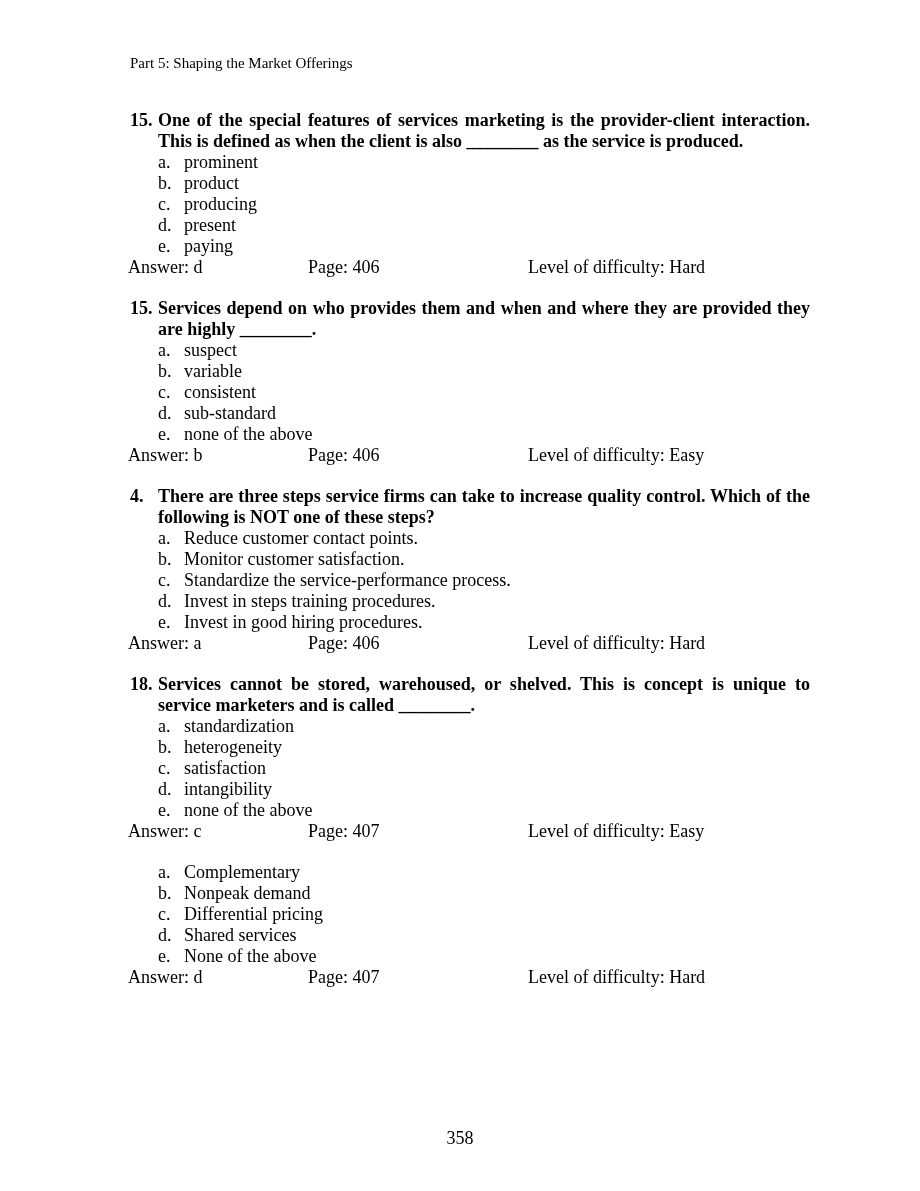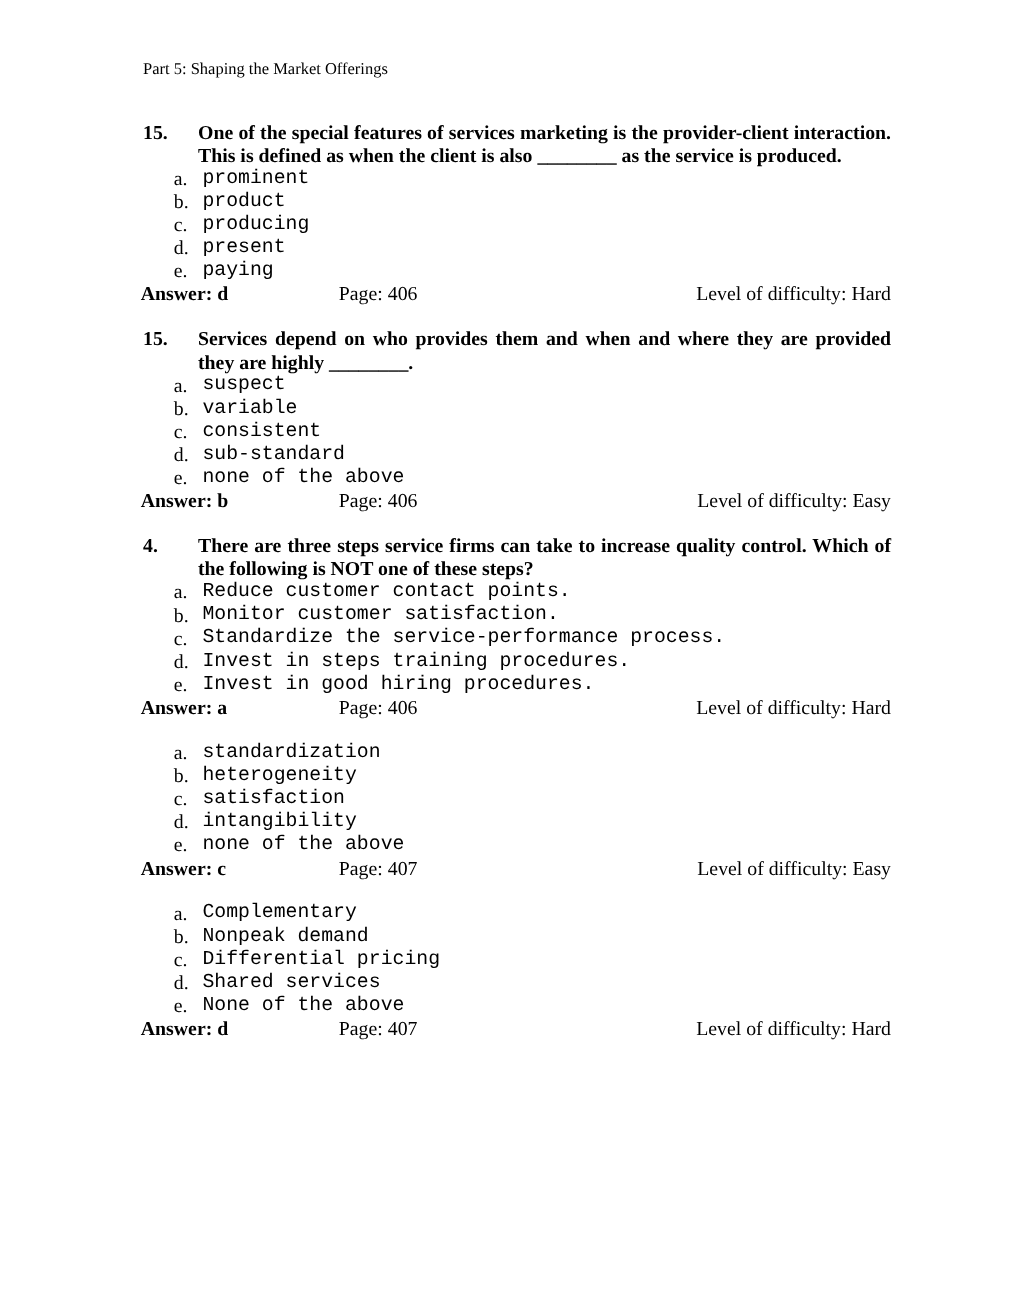--- a/index.html
+++ b/index.html
@@ -28,42 +28,40 @@
   .question-stem {
     display: flex;
     text-align: justify;
     font-weight: bold;
   }
   .question-number {
     min-width: 28px;
   }
   .question-text {
     flex: 1;
-    margin-left: 22px;
   }
   .options {
     padding-left: 28px;
   }
   .option-row {
     display: flex;
   }
   .option-letter {
     min-width: 26px;
   }
   .option-text {
     flex: 1;
-    font-family: Liberation Mono, monospace;
   }
   .answer-line {
     display: flex;
     margin-left: -2px;
   }
-  .ans-answer { width: 180px; font-weight: bold; }
+  .ans-answer { width: 180px; }
   .ans-page { width: 220px; }
-  .ans-diff { flex: 1; text-align: right; }
+  .ans-diff { flex: 1; }
   .page-number {
     position: absolute;
     bottom: 42px;
     left: 0;
     right: 0;
     text-align: center;
   }
 </style>
 </head>
 <body>
@@ -166,20 +164,24 @@
             <div class="option-text"> Invest in good hiring procedures.</div>
           </div>
         </div>
         <div class="answer-line">
           <div class="ans-answer"><span>Answer: </span><span>a</span></div>
           <div class="ans-page"><span>Page: </span><span>406</span></div>
           <div class="ans-diff"><span>Level of difficulty: </span><span>Hard</span></div>
         </div>
       </div>
       <div class="question-block">
+        <div class="question-stem">
+          <div class="question-number">18.</div>
+          <div class="question-text">Services cannot be stored, warehoused, or shelved. This is concept is unique to service marketers and is called ________.</div>
+        </div>
         <div class="options">
           <div class="option-row">
             <div class="option-letter">a.</div>
             <div class="option-text"> standardization</div>
           </div>
           <div class="option-row">
             <div class="option-letter">b.</div>
             <div class="option-text"> heterogeneity</div>
           </div>
           <div class="option-row">
@@ -225,13 +227,14 @@
           </div>
         </div>
         <div class="answer-line">
           <div class="ans-answer"><span>Answer: </span><span>d</span></div>
           <div class="ans-page"><span>Page: </span><span>407</span></div>
           <div class="ans-diff"><span>Level of difficulty: </span><span>Hard</span></div>
         </div>
       </div>
     </div>
 
+  <div class="page-number">358</div>
 </div>
 
 </body></html>

